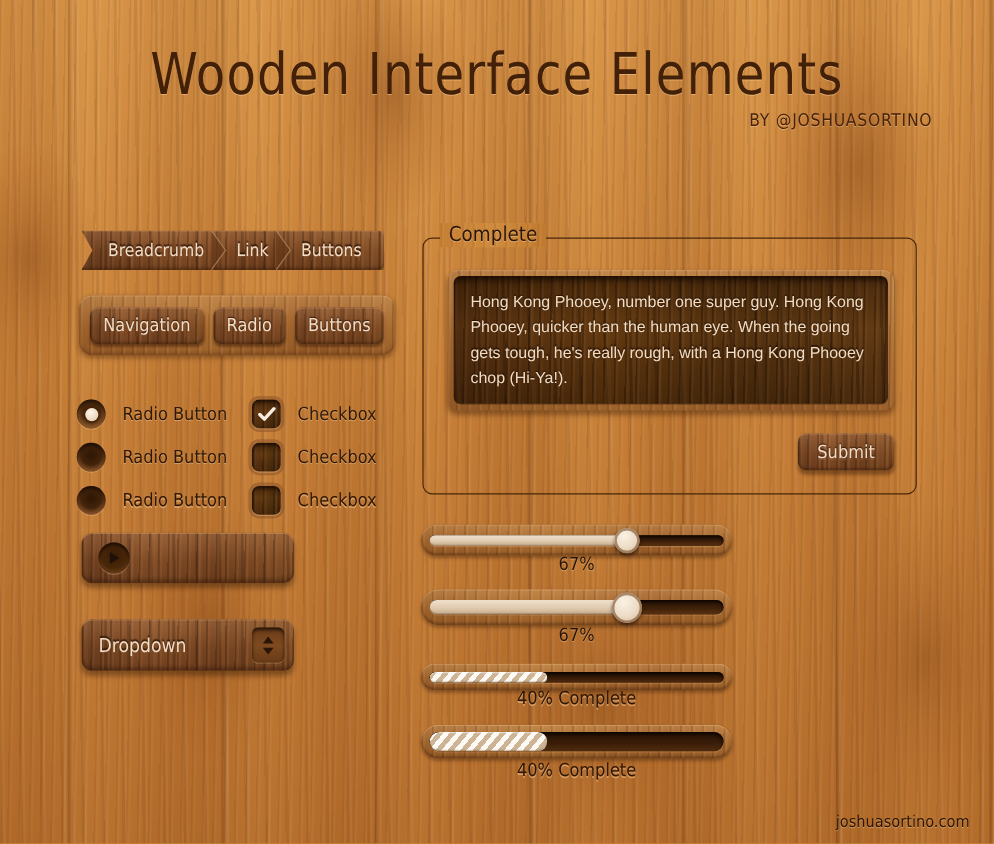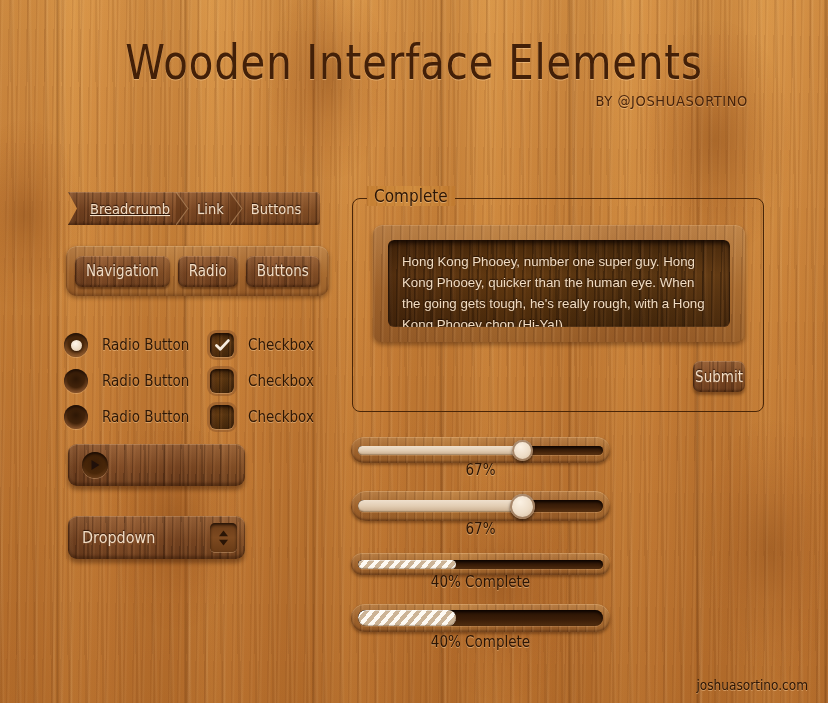--- a/index.html
+++ b/index.html
@@ -81,21 +81,21 @@
     font-size: 48px;
     letter-spacing: 1px;
     color: #432008;
     font-weight: 400;
     text-shadow: 0 1px 0 rgba(255,215,165,0.45);
     line-height: 1.12;
     transform: scaleX(0.93);
   }
   #byline {
     margin-top: 3px;
-    margin-right: 80px;
+    margin-right: 51px;
     text-align: right;
     font-family: "DejaVu Sans Condensed", "Liberation Sans Narrow", "Liberation Sans", sans-serif;
     font-size: 14.5px;
     letter-spacing: 0.6px;
     color: #47230a;
     text-shadow: 0 1px 0 rgba(255,215,165,0.40);
     padding-left: 43px;
   }
 
   
@@ -160,21 +160,21 @@
     clip-path: polygon(0 0, 100% 0, 100% 100%, 0 100%, 9px 50%);
   }
   .crumb {
     position: relative;
     display: flex;
     align-items: center;
     padding: 0 11px 0 16px;
     font-size: 14.5px;
     white-space: nowrap;
   }
-  .crumb:first-child { padding-left: 22px; text-decoration: underline; }
+  .crumb:first-child { padding-left: 22px; }
   .crumb-sep {
     position: absolute;
     right: -9px;
     top: 0;
     width: 14px;
     height: 100%;
     z-index: 2;
     pointer-events: none;
   }
   .crumb-sep svg { display: block; width: 14px; height: 100%; }
@@ -355,42 +355,42 @@
       linear-gradient(90deg, #c57f33 0%, #d08c3e 50%, #c07a30 100%);
     white-space: nowrap;
   }
   #textarea {
     position: absolute;
     left: 20px;
     top: 26px;
     width: 372px;
     height: 117px;
     border-radius: 9px;
-    padding: 15px;
+    padding: 5px;
     box-shadow: 0 3px 4px rgba(50,22,4,0.40), inset 0 1px 0 rgba(255,210,160,0.22);
   }
   #textarea-inner {
     width: 100%;
     height: 100%;
     border-radius: 6px;
     padding: 11px 14px;
     box-shadow: inset 0 3px 5px rgba(12,4,0,0.80), inset 0 -1px 0 rgba(180,120,70,0.18);
     font-family: "Liberation Sans", sans-serif;
     font-size: 13.3px;
     line-height: 21px;
     color: #f2dcc2;
     text-shadow: 0 -1px 1px rgba(22,8,0,0.75);
     overflow: hidden;
   }
   #submit {
     position: absolute;
     right: 18px;
     bottom: 19px;
     height: 31px;
-    padding: 0 2px;
+    padding: 0 16px;
     border-radius: 7px;
     display: flex;
     align-items: center;
     justify-content: center;
     font-size: 15px;
     box-shadow: 0 3px 3px rgba(50,22,4,0.42), inset 0 1px 0 rgba(255,210,160,0.26), inset 0 -2px 2px rgba(40,16,2,0.35);
   }
 
   
   .slider {

